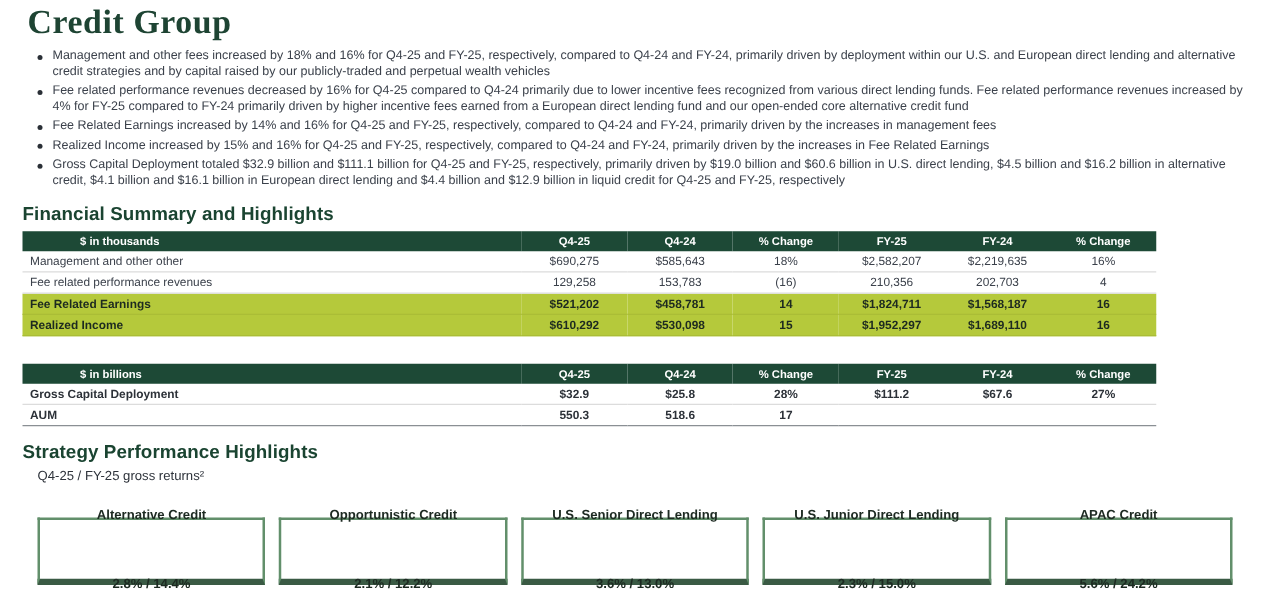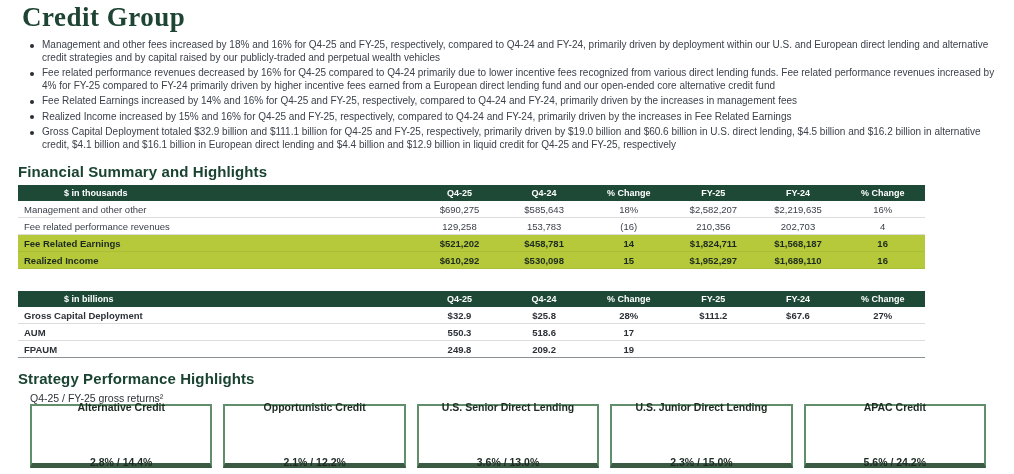--- a/index.html
+++ b/index.html
@@ -90,21 +90,21 @@
     left:30px;right:28px;bottom:6px;
     display:flex;
     gap:11px;
   }
   .sbox{
     flex:1;
     background:#ffffff;
     border:2px solid #628f6b;
     border-bottom:5px solid #3a5a44;
     box-sizing:border-box;
-    height:64px;
+    height:54px;
     display:flex;
     flex-direction:column;
     align-items:center;
     justify-content:center;
     text-align:center;
   }
   .sbox-name{
     font-size:10.5px;
     font-weight:bold;
     color:#1d2a22;
@@ -232,29 +232,20 @@
           </tr>
           <tr>
             <td class="lbl">AUM</td>
             <td>550.3</td>
             <td>518.6</td>
             <td>17</td>
             <td></td>
             <td></td>
             <td></td>
           </tr>
-          <tr>
-            <td class="lbl">FPAUM</td>
-            <td>249.8</td>
-            <td>209.2</td>
-            <td>19</td>
-            <td></td>
-            <td></td>
-            <td></td>
-          </tr>
         </tbody>
       </table>
   </div>
 
   <h2 class="section-heading">Strategy Performance Highlights</h2>
 
   <div class="strategy-subtitle">Q4-25 / FY-25 gross returns²</div>
 
   <div class="boxes">
       <div class="sbox">

